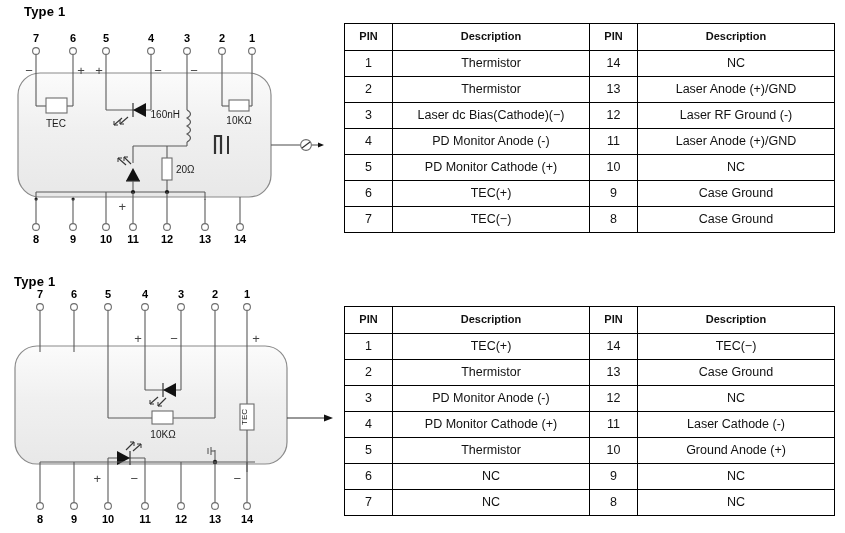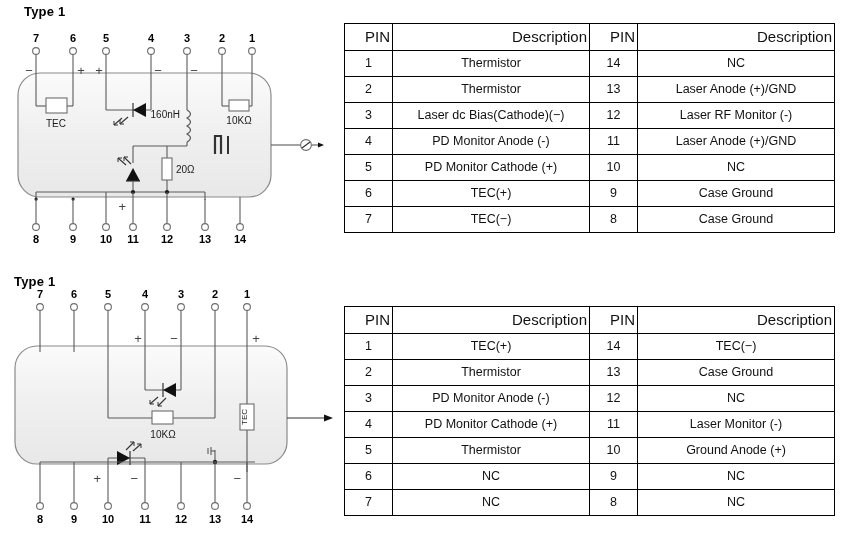--- a/index.html
+++ b/index.html
@@ -53,24 +53,23 @@
     text-align: center;
     color: #111111;
     height: 25px;
     padding: 0 2px;
     line-height: 1.05;
     font-weight: normal;
     white-space: nowrap;
     overflow: hidden;
   }
   table.pin-table thead th {
-    font-weight: normal;
-    font-size: 15px;
+    font-weight: bold;
+    font-size: 11px;
     height: 26px;
-    text-align: right;
   }
   col.c-pin { width: 48px; }
   col.c-desc { width: 197px; }
 
   
   svg text {
     font-family: "Liberation Sans", sans-serif;
     fill: #1a1a1a;
   }
   .pin-num { font-size: 11px; font-weight: bold; fill: #000; }
@@ -280,21 +279,21 @@
       <tr>
         <td>2</td>
         <td>Thermistor</td>
         <td>13</td>
         <td>Laser Anode (+)/GND</td>
       </tr>
       <tr>
         <td>3</td>
         <td>Laser dc Bias(Cathode)(−)</td>
         <td>12</td>
-        <td>Laser RF Monitor (-)</td>
+        <td>Laser RF Ground (-)</td>
       </tr>
       <tr>
         <td>4</td>
         <td>PD Monitor Anode (-)</td>
         <td>11</td>
         <td>Laser Anode (+)/GND</td>
       </tr>
       <tr>
         <td>5</td>
         <td>PD Monitor Cathode (+)</td>
@@ -480,21 +479,21 @@
       <tr>
         <td>3</td>
         <td>PD Monitor Anode (-)</td>
         <td>12</td>
         <td>NC</td>
       </tr>
       <tr>
         <td>4</td>
         <td>PD Monitor Cathode (+)</td>
         <td>11</td>
-        <td>Laser Monitor (-)</td>
+        <td>Laser Cathode (-)</td>
       </tr>
       <tr>
         <td>5</td>
         <td>Thermistor</td>
         <td>10</td>
         <td>Ground Anode (+)</td>
       </tr>
       <tr>
         <td>6</td>
         <td>NC</td>

